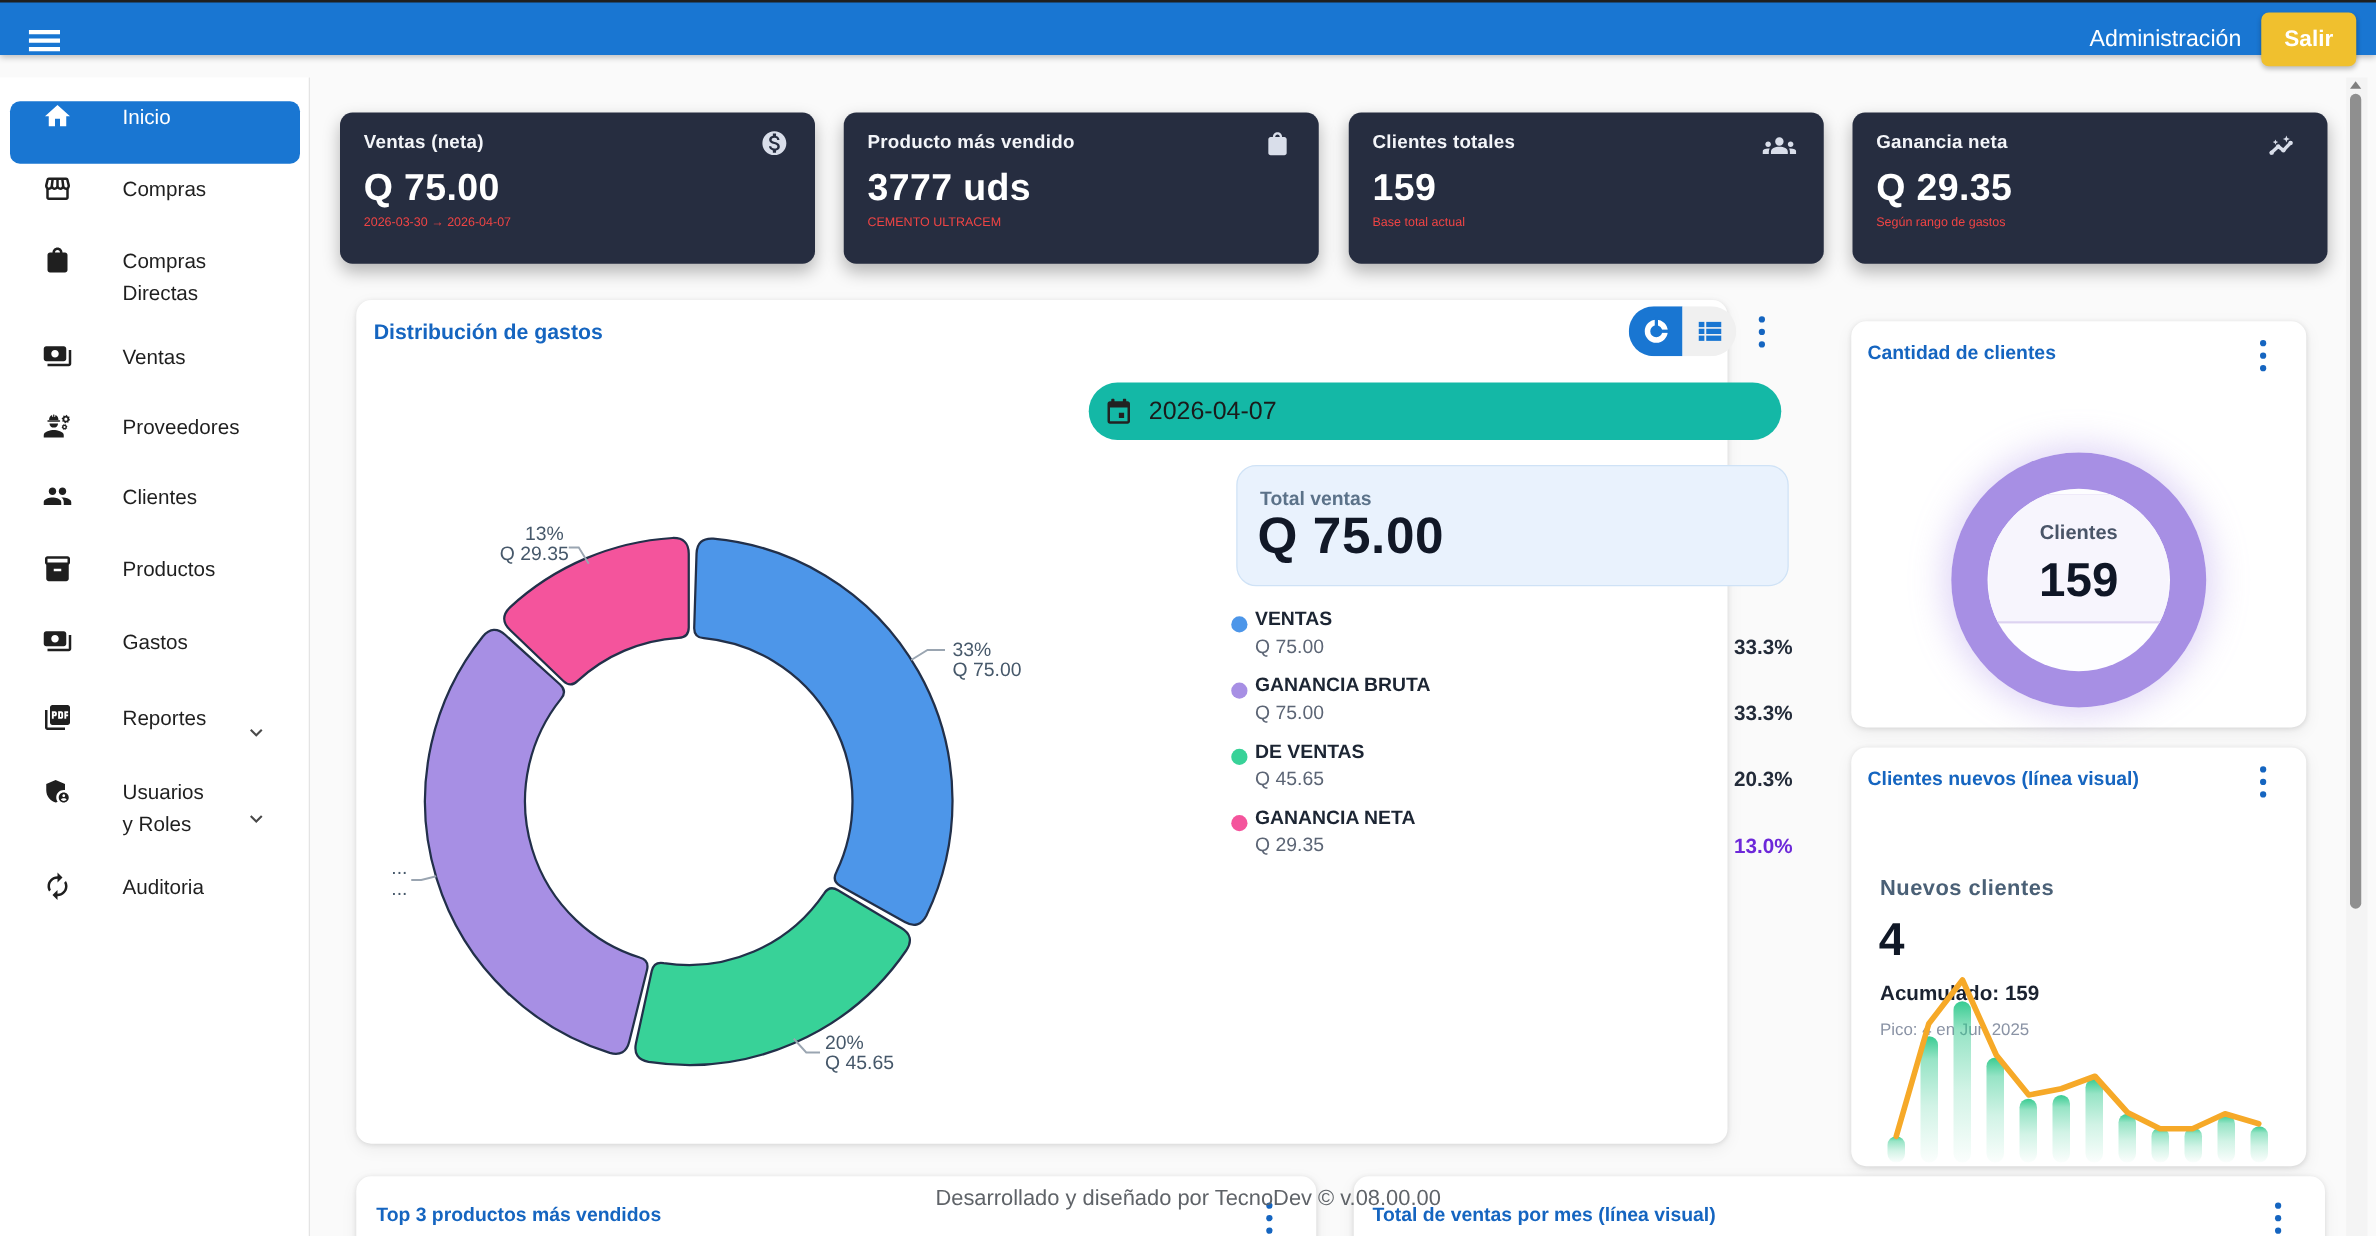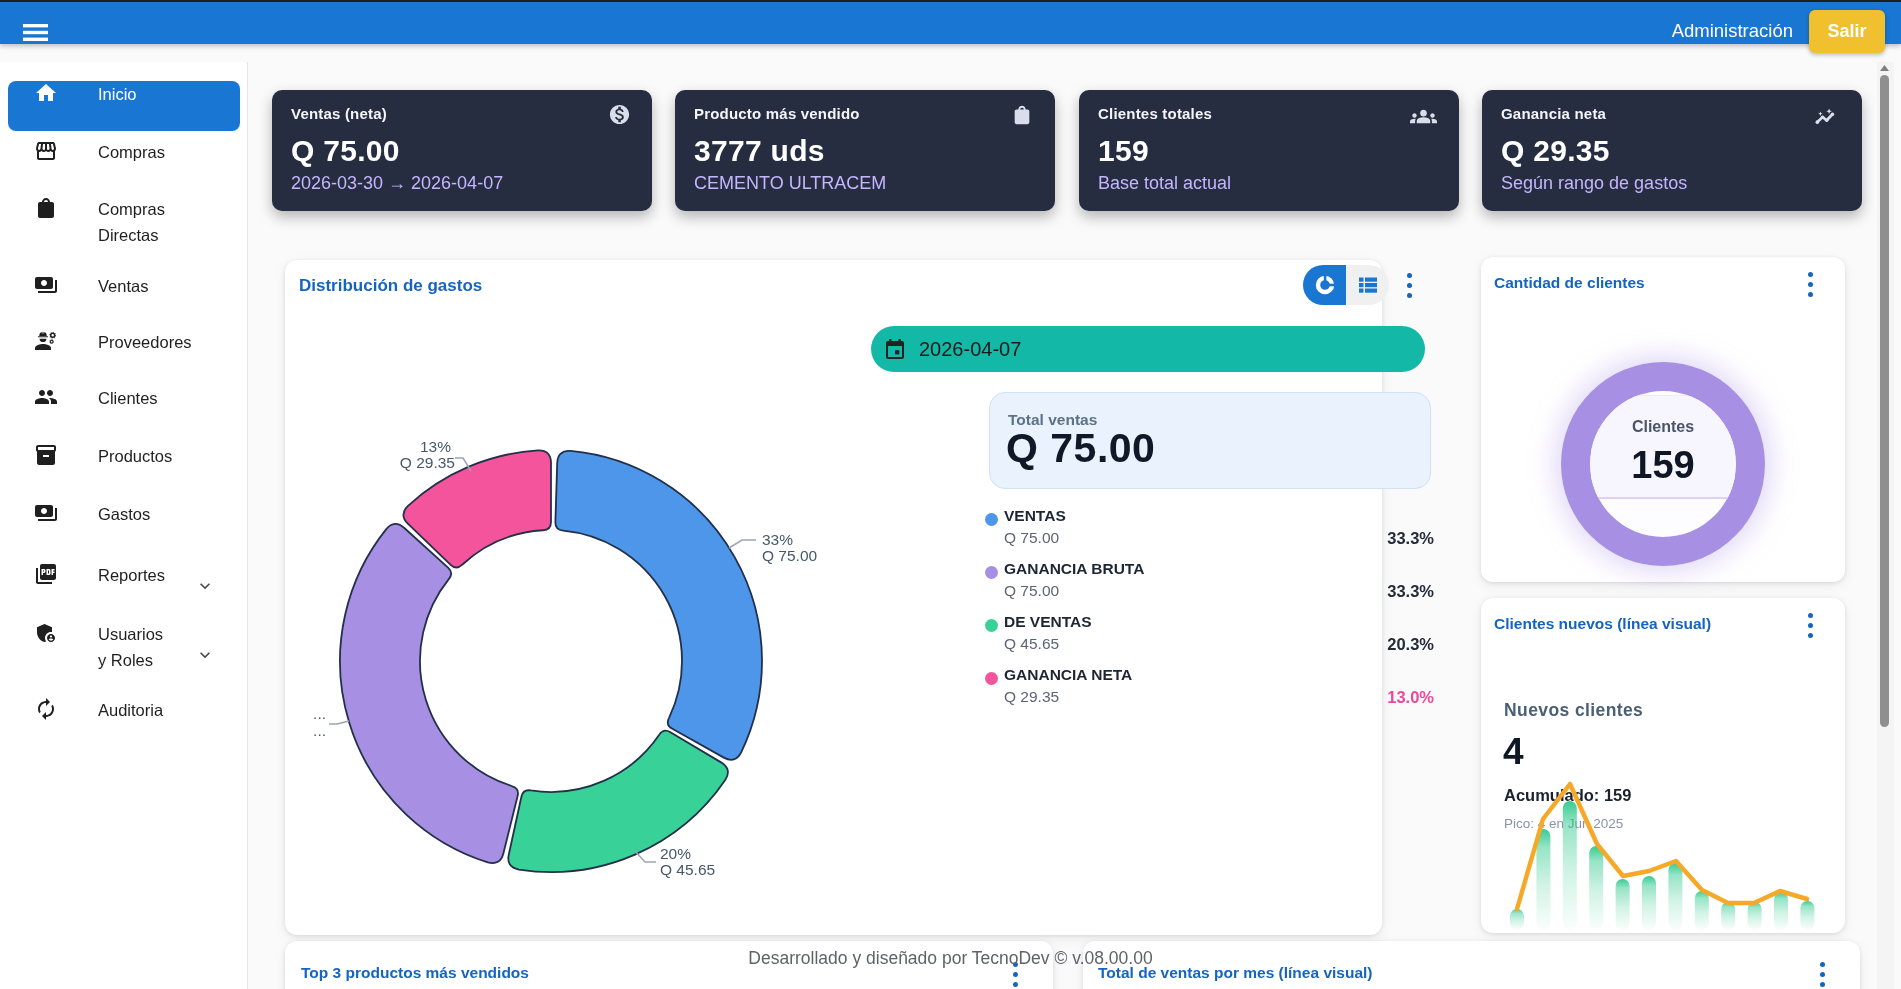--- a/index.html
+++ b/index.html
@@ -4,21 +4,21 @@
 <title>Dashboard</title>
 <style>
   * { margin:0; padding:0; box-sizing:border-box; }
   html,body { width:1901px; height:989px; overflow:hidden; }
   body { font-family:"Liberation Sans", sans-serif; background:#fafafa; position:relative; }
   .abs { position:absolute; }
   .card { position:absolute; background:#fff; border-radius:12px; box-shadow:0 1px 4px rgba(0,0,0,0.10), 0 4px 14px rgba(0,0,0,0.06); }
   .darkcard { position:absolute; background:#262d40; border-radius:10px; box-shadow:0 6px 14px rgba(0,0,0,0.28); color:#fff; }
   .dk-title { position:absolute; left:19px; top:15px; font-size:15px; font-weight:bold; color:#f3f5f9; letter-spacing:0.2px; }
   .dk-value { position:absolute; left:19px; top:44px; font-size:30px; font-weight:bold; color:#fff; letter-spacing:0.3px; }
-  .dk-sub { position:absolute; left:19px; top:83px; font-size:18px; color:#c4b5fd; }
+  .dk-sub { position:absolute; left:19px; top:83px; font-size:10px; color:#ef4444; }
   .dk-ico { position:absolute; right:21px; top:13px; width:23px; height:23px; }
   .ctitle { position:absolute; font-size:16px; font-weight:bold; color:#1565c0; }
   .dots { position:absolute; width:5px; }
   .dots span { display:block; width:5px; height:5px; border-radius:50%; background:#1565c0; margin-bottom:5px; }
   .sb-item { position:absolute; left:8px; width:232px; display:flex; align-items:flex-start; color:#1f1f1f; }
   .sb-icon { width:24px; height:24px; margin-left:26px; flex:none; }
   .sb-text { margin-left:40px; font-size:16.5px; line-height:26px; }
 </style>
 </head>
 <body>
@@ -165,21 +165,21 @@
       <circle cx="3.2" cy="17.4" r="1.7" fill="#d9deea" stroke="none"></circle>
       <circle cx="8.2" cy="12.7" r="1.7" fill="#d9deea" stroke="none"></circle>
       <circle cx="12.2" cy="15.5" r="1.7" fill="#d9deea" stroke="none"></circle>
       <circle cx="17.7" cy="9.9" r="1.7" fill="#d9deea" stroke="none"></circle>
       <path d="M14.5 4.2 l.75 1.95 1.95.75 -1.95.75 -.75 1.95 -.75-1.95 -1.95-.75 1.95-.75z" fill="#d9deea" stroke="none"></path>
       <path d="M6.1 7.2 l.6 1.5 1.5.6 -1.5.6 -.6 1.5 -.6-1.5 -1.5-.6 1.5-.6z" fill="#d9deea" stroke="none"></path>
     </svg>
   </div>
 </div>
 
-<div class="card" id="maincard" style="left:285px;top:260px;width:1097px;height:675px;">
+<div class="card" id="maincard" style="left:285px;top:240px;width:1097px;height:675px;">
   <div class="ctitle" style="left:14px;top:16px;font-size:17px;">Distribución de gastos</div>
 
   <div style="position:absolute;left:1018px;top:5px;width:86px;height:40px;border-radius:20px;overflow:hidden;display:flex;">
     <div style="width:43px;height:40px;background:#1976d2;display:flex;align-items:center;justify-content:center;">
       <svg width="22" height="22" viewBox="0 0 22 22">
           <circle cx="11" cy="11" r="7.0" fill="none" stroke="#fff" stroke-width="4.4"></circle>
           <rect x="9.8" y="0" width="2.6" height="7" fill="#1976d2"></rect>
           <rect x="13" y="9.7" width="9" height="2.6" fill="#1976d2"></rect>
         </svg>
     </div>
@@ -246,21 +246,21 @@
     <div style="position:absolute;right:0px;top:75px;font-weight:bold;color:#232b39;font-size:16.5px;">33.3%</div>
 
     <div style="position:absolute;left:0px;top:112px;width:13px;height:13px;border-radius:50%;background:#38d298;"></div>
     <div style="position:absolute;left:19px;top:106px;font-weight:bold;color:#1c2533;">DE VENTAS</div>
     <div style="position:absolute;left:19px;top:128px;color:#5c6575;">Q 45.65</div>
     <div style="position:absolute;right:0px;top:128px;font-weight:bold;color:#232b39;font-size:16.5px;">20.3%</div>
 
     <div style="position:absolute;left:0px;top:165px;width:13px;height:13px;border-radius:50%;background:#f4549c;"></div>
     <div style="position:absolute;left:19px;top:159px;font-weight:bold;color:#1c2533;">GANANCIA NETA</div>
     <div style="position:absolute;left:19px;top:181px;color:#5c6575;">Q 29.35</div>
-    <div style="position:absolute;right:0px;top:181px;font-weight:bold;color:#ec4899;font-size:16.5px;">13.0%</div>
+    <div style="position:absolute;right:0px;top:181px;font-weight:bold;color:#6d28d9;font-size:16.5px;">13.0%</div>
   </div>
 </div>
 
 <div class="card" style="left:1481px;top:257px;width:364px;height:325px;">
   <div class="ctitle" style="left:13px;top:17px;font-size:15.5px;">Cantidad de clientes</div>
   <div class="dots" style="left:327px;top:15px;">
       <span></span>
       <span></span>
       <span></span>
     </div>

